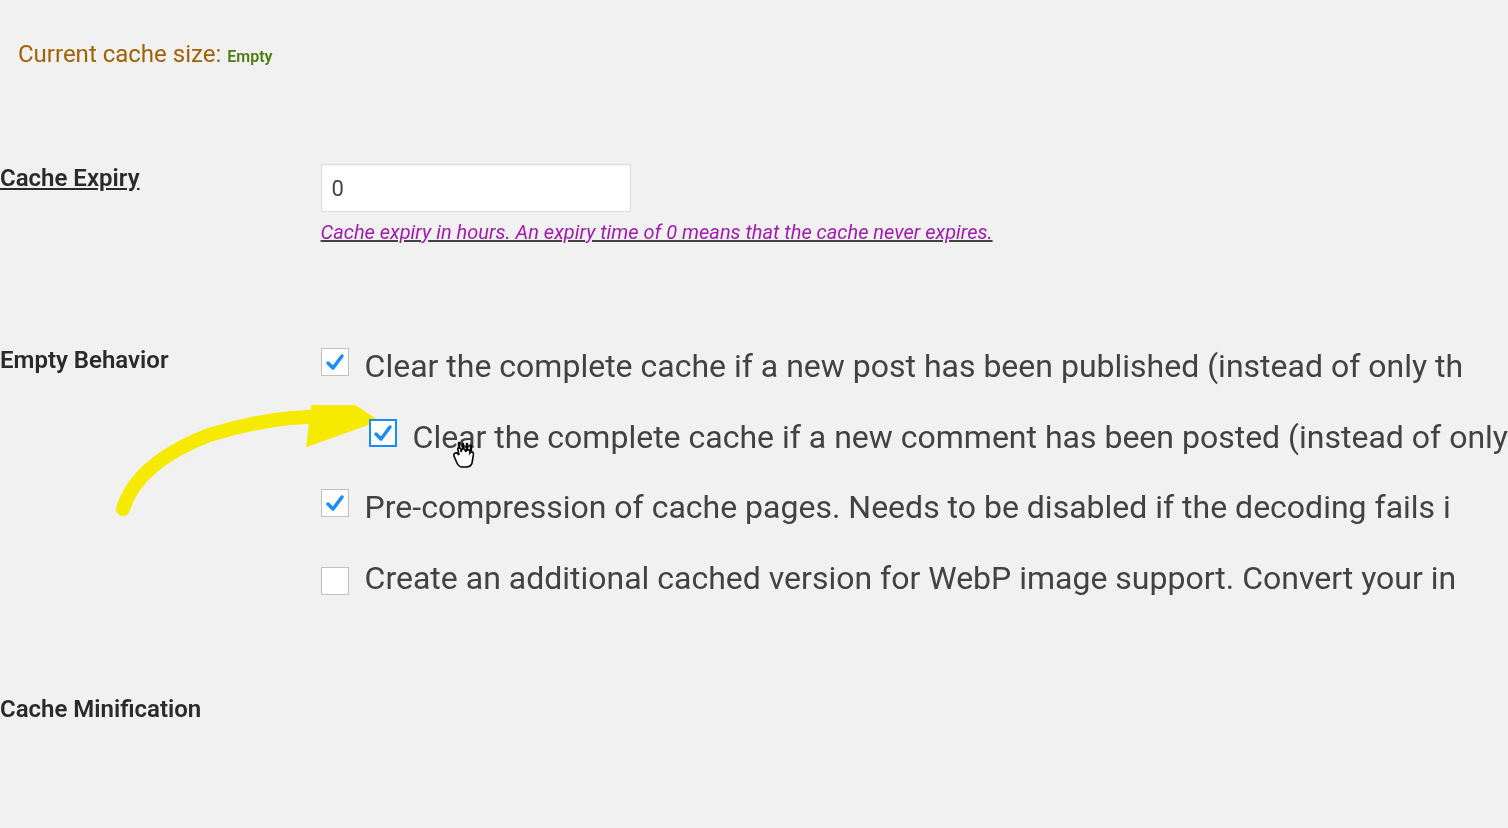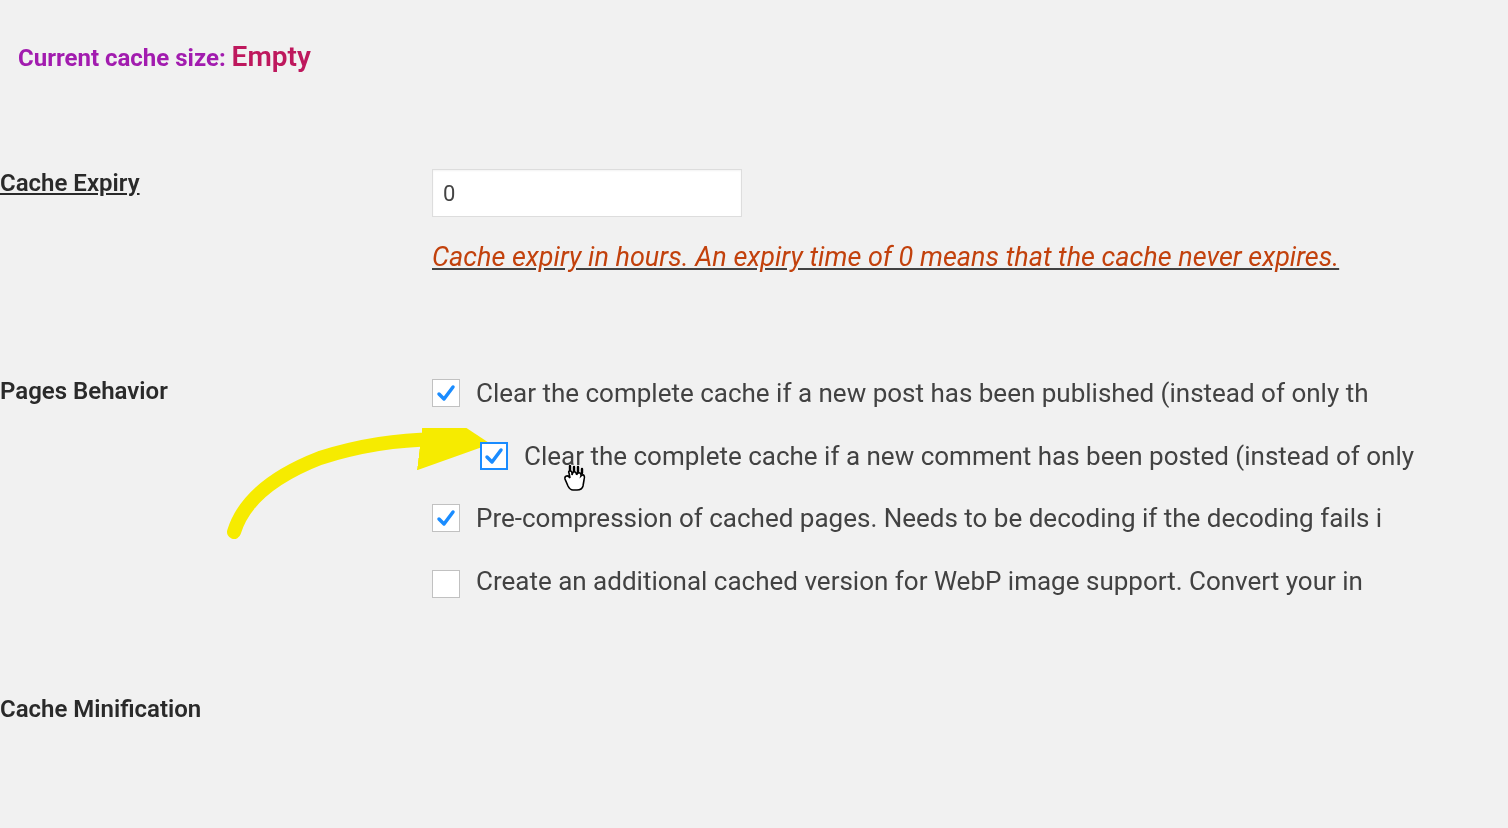--- a/index.html
+++ b/index.html
@@ -26,44 +26,44 @@
       font-weight: 600;
       color: #2a2a2a;
       font-size: 24px;
     }
     .form-table td {
       color: #424242;
     }
     .status-row {
       padding: 40px 0 0 18px;
     }
-    .status-label { font-weight: bold; color: #a21caf; font-size: 24px; }
-    .status-value { font-weight: 600; color: #be185d; font-size: 28px; }
+    .status-label { font-weight: normal; color: #a16207; font-size: 24px; }
+    .status-value { font-weight: 600; color: #4d7c0f; font-size: 16px; }
     .row { padding-left: 18px; }
     .row-expiry th, .row-expiry td { padding-top: 96px; text-decoration: underline; }
     .row-behavior th, .row-behavior td { padding-top: 100px; }
     .row-exclusions th, .row-exclusions td { padding-top: 96px; }
     .row-minification th, .row-minification td { padding-top: 96px; }
 
     input[type="text"] {
       font-size: 22px;
       padding: 8px 10px;
       border: 1px solid #ddd;
       background: #fff;
       height: 48px;
       width: 310px;
       color: #444;
       box-shadow: inset 0 1px 2px rgba(0,0,0,0.05);
       font-family: inherit;
     }
     .description {
       font-style: italic;
-      color: #c2410c;
-      font-size: 27px;
-      margin-top: 22px;
+      color: #a21caf;
+      font-size: 20px;
+      margin-top: 6px;
       line-height: 1.4;
       white-space: nowrap;
     }
     .description .code {
       font-style: normal;
       background: #e4e4e4;
       padding: 2px 9px;
       letter-spacing: -1px;
     }
     .cb-row {
@@ -84,21 +84,21 @@
       align-items: center;
       justify-content: center;
       flex: 0 0 auto;
       margin-right: 16px;
       position: relative;
       top: 2px;
       cursor: pointer;
     }
     .cb-box.highlight { border-color: #1a8cff; border-width: 2px; }
     .cb-check { width: 20px; height: 20px; fill: none; stroke: #1a8cff; stroke-width: 3.5; stroke-linecap: round; stroke-linejoin: round; }
-    .cb-label { cursor: pointer; font-size: 26px; color: #424242; }
+    .cb-label { cursor: pointer; font-size: 32px; color: #424242; }
 
     .cursor-icon {
       position: absolute;
       left: 82px;
       top: 24px;
     }
     .arrow-svg {
       position: absolute;
       left: -260px;
       top: -12px;
@@ -116,21 +116,21 @@
   <tbody>
       <tr class="row row-expiry">
     <th class="row">Cache Expiry</th>
     <td>
       <input type="text" value="0" style="">
       <p class="description">Cache expiry in hours. An expiry time of 0 means that the cache never expires.</p>
     </td>
   </tr>
 
   <tr class="row row-behavior">
-    <th class="row">Pages Behavior</th>
+    <th class="row">Empty Behavior</th>
     <td>
       <div class="cb-row">
         <span class="cb-box">
           <svg class="cb-check" viewBox="0 0 20 20">
                 <polyline points="3,11 8,16 17,4"></polyline>
               </svg>
         </span>
         <span class="cb-label">Clear the complete cache if a new post has been published (instead of only th</span>
       </div>
 
@@ -158,21 +158,21 @@
           </svg>
         </span>
       </div>
 
       <div class="cb-row">
         <span class="cb-box">
           <svg class="cb-check" viewBox="0 0 20 20">
                 <polyline points="3,11 8,16 17,4"></polyline>
               </svg>
         </span>
-        <span class="cb-label">Pre-compression of cached pages. Needs to be decoding if the decoding fails i</span>
+        <span class="cb-label">Pre-compression of cache pages. Needs to be disabled if the decoding fails i</span>
       </div>
 
       <div class="cb-row">
         <span class="cb-box"></span>
         <span class="cb-label">Create an additional cached version for WebP image support. Convert your in</span>
       </div>
     </td>
   </tr>
 
 

